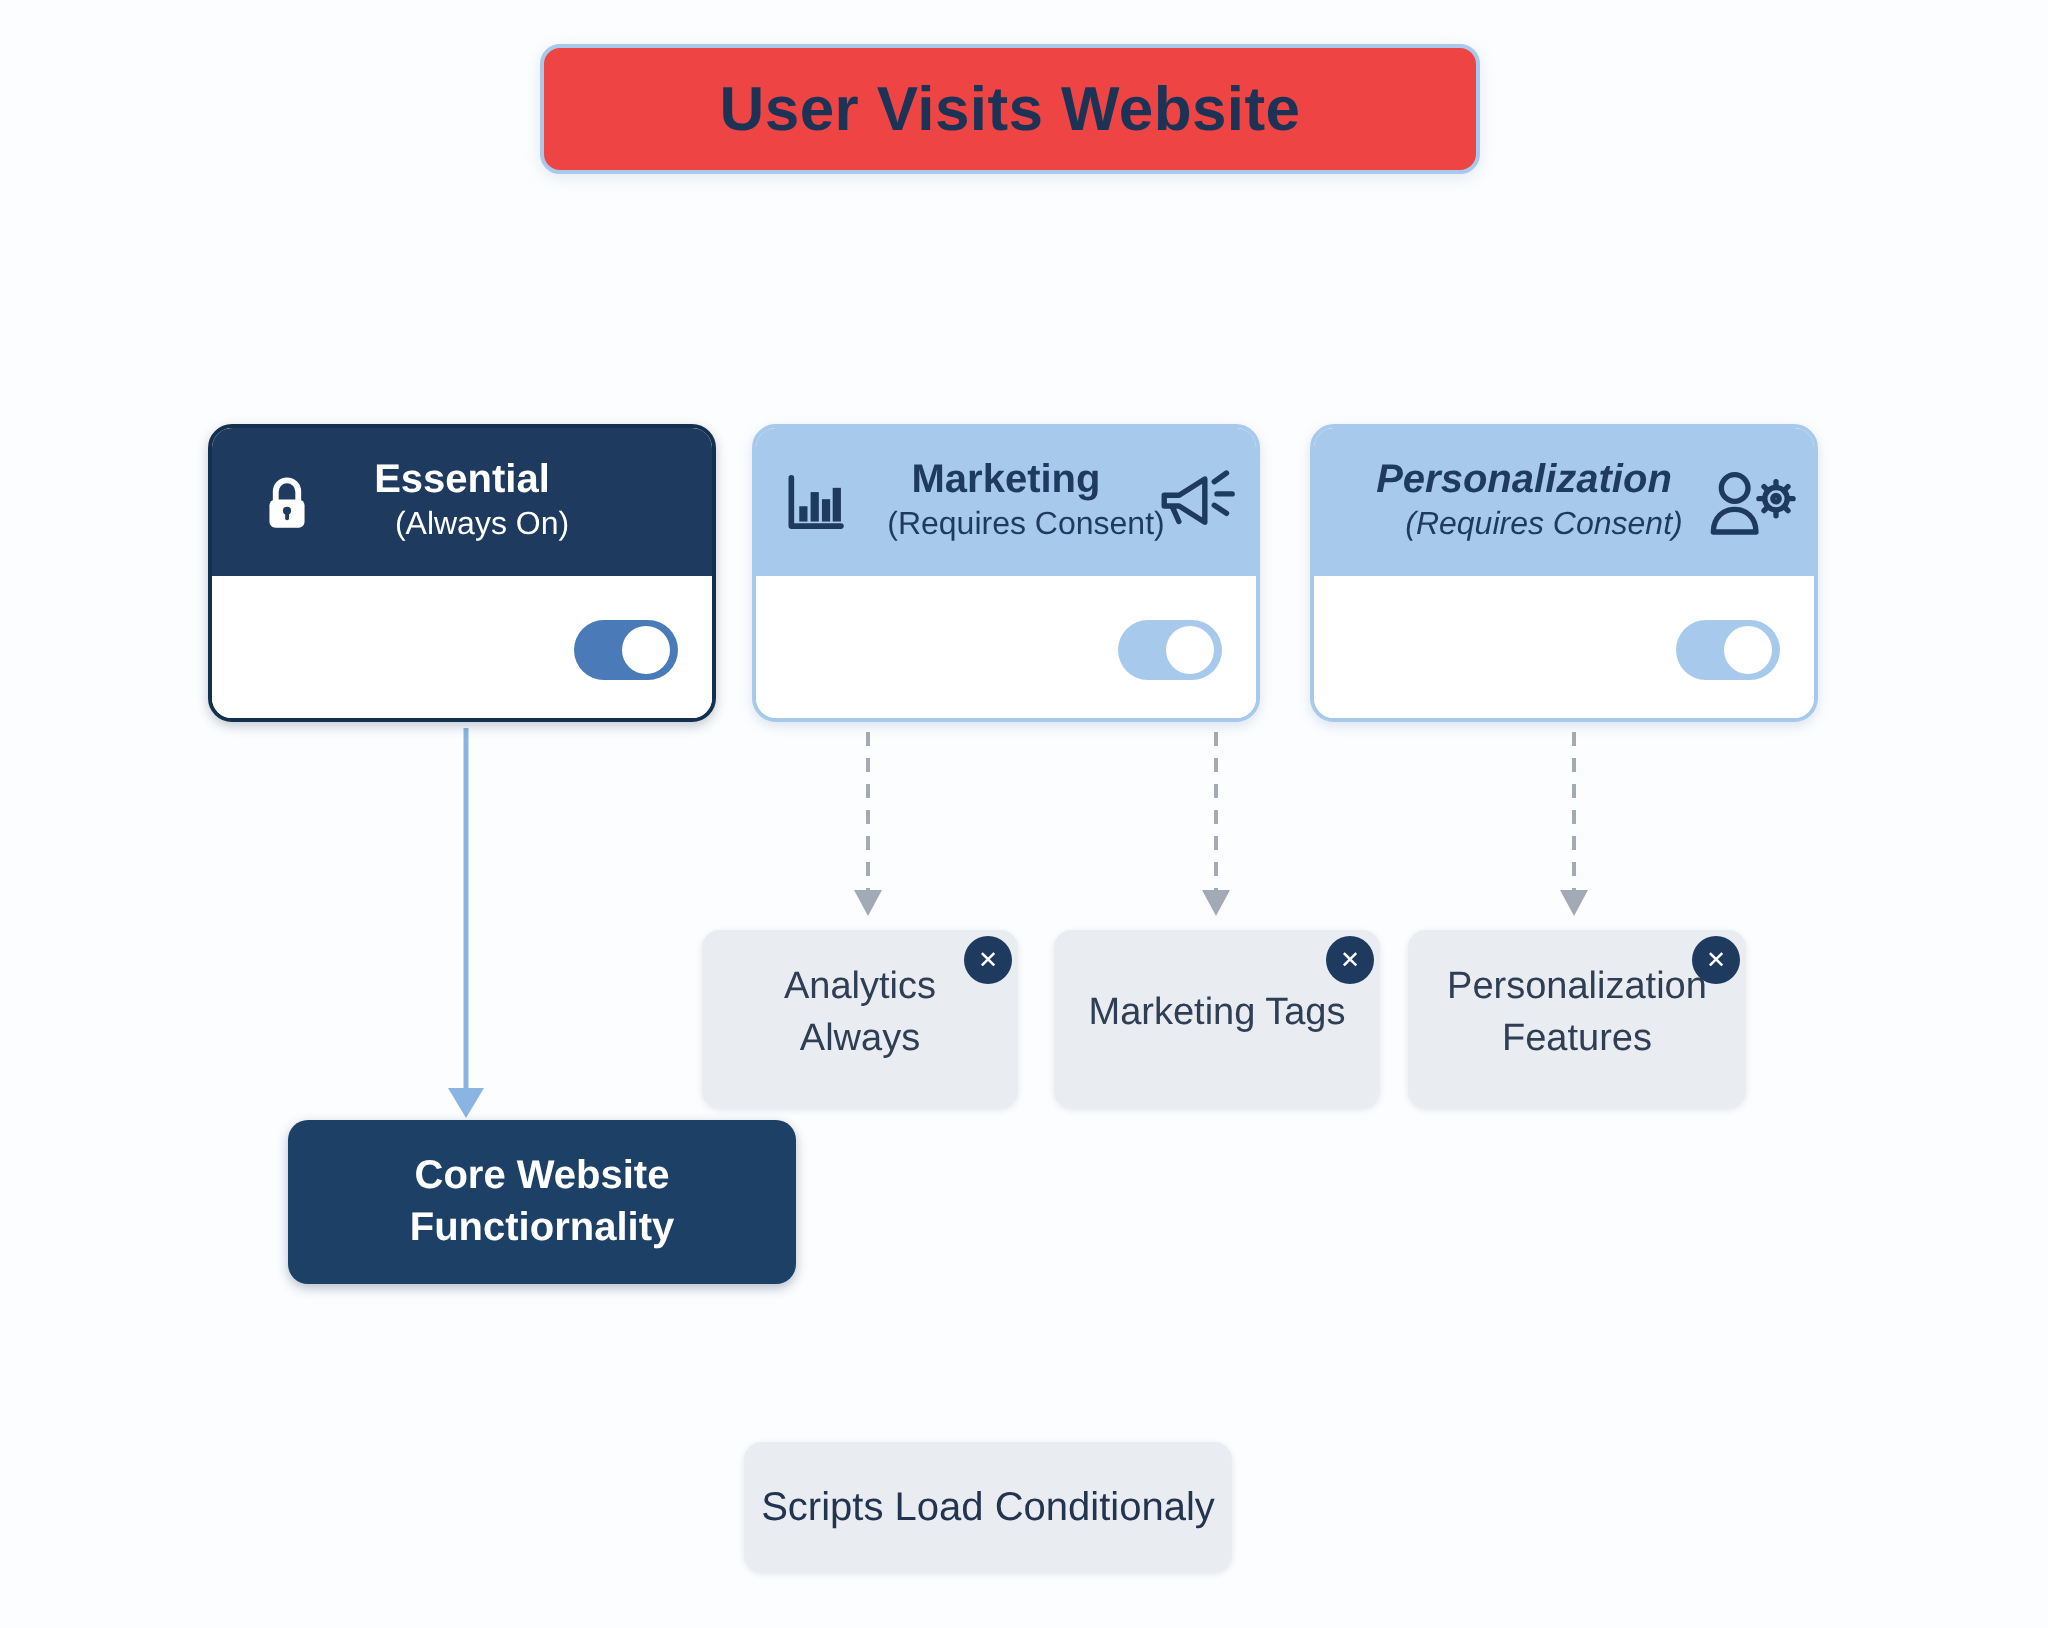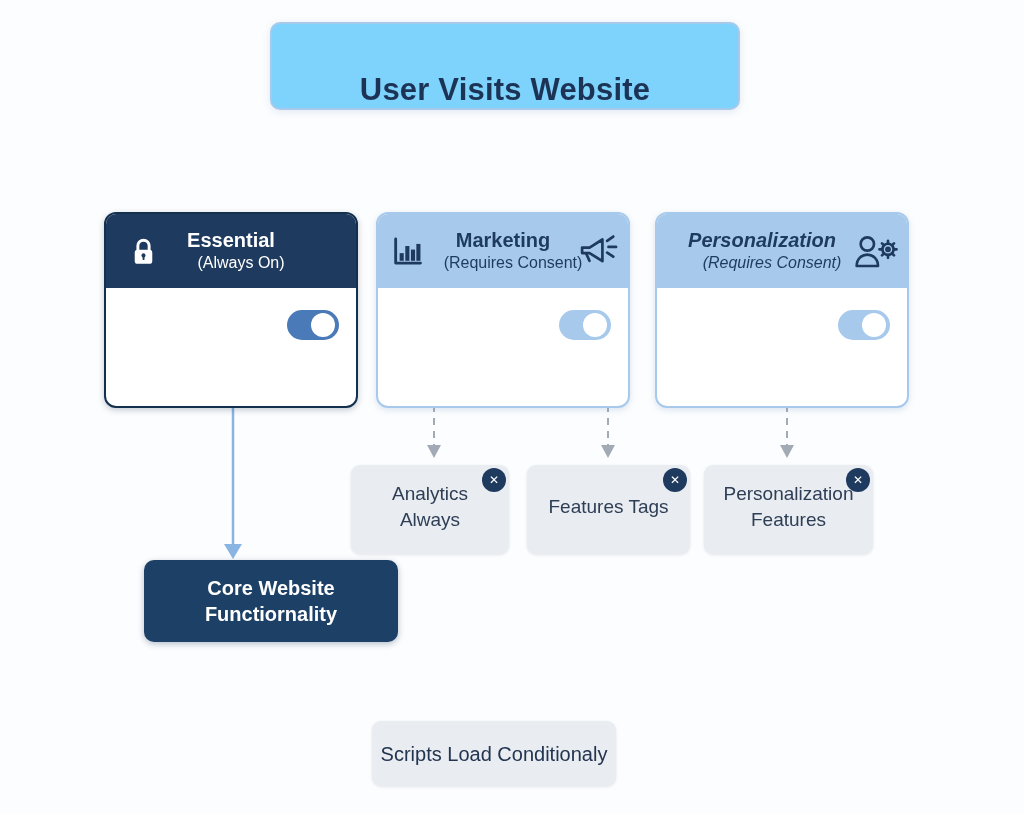--- a/index.html
+++ b/index.html
@@ -20,28 +20,28 @@
   body{font-family:"Liberation Sans","DejaVu Sans",sans-serif;}
   .canvas{position:relative;width:1024px;height:814px;margin:0 auto;background:var(--page-bg);overflow:hidden;}
 
   svg.arrows{position:absolute;left:0;top:0;width:1024px;height:814px;pointer-events:none;}
   .arrow-line-blue{stroke:var(--arrow-blue);stroke-width:2.5;fill:none;}
   .arrow-head-blue{fill:var(--arrow-blue);}
   .arrow-line-gray{stroke:var(--arrow-gray);stroke-width:2;fill:none;stroke-dasharray:7 6;}
   .arrow-head-gray{fill:var(--arrow-gray);}
 
   .title-box{
-    position:absolute;left:270px;top:22px;width:470px;height:88px;
-    background:#7dd3fc;border:2px solid var(--light-blue);border-radius:10px;
-    display:flex;align-items:flex-end;justify-content:center;
+    position:absolute;left:270px;top:22px;width:470px;height:65px;
+    background:#ef4444;border:2px solid var(--light-blue);border-radius:10px;
+    display:flex;align-items:center;justify-content:center;
     box-shadow:0 2px 8px rgba(110,150,195,.18);
   }
   .title-box .t{font-size:31px;font-weight:700;color:#1c3356;letter-spacing:.2px;}
 
-  .card{position:absolute;top:212px;width:254px;height:196px;border-radius:12px;overflow:hidden;background:#fff;text-align:center;}
+  .card{position:absolute;top:212px;width:254px;height:149px;border-radius:12px;overflow:hidden;background:#fff;text-align:center;}
   .card.dark{border:2.5px solid var(--navy-border);box-shadow:0 2px 6px rgba(20,48,79,.25);}
   .card.light{border:2px solid var(--light-blue);box-shadow:0 2px 6px rgba(120,155,200,.25);}
   .card-header{position:relative;height:74px;display:flex;flex-direction:column;align-items:center;justify-content:center;}
   .card.dark .card-header{background:var(--navy);color:#fff;}
   .card.light .card-header{background:var(--light-blue);color:var(--text-navy);}
   .card-title{font-size:20px;font-weight:700;line-height:1.15;}
   .card-sub{font-size:16px;line-height:1.2;margin-top:1px;margin-left:20px;}
   .card-body{position:relative;height:72px;background:#fff;}
 
   .hicon{position:absolute;display:block;}
@@ -185,21 +185,21 @@
       </div>
     </div>
   </div>
 
   <div class="chip chip-1">
     <div class="badge">✕</div>
     <span class="chip-label">Analytics Always</span>
   </div>
   <div class="chip chip-2">
     <div class="badge">✕</div>
-    <span class="chip-label">Features Tags</span>
+    <span class="chip-label">Marketing Tags</span>
   </div>
   <div class="chip chip-3">
     <div class="badge">✕</div>
     <span class="chip-label">Personalization Features</span>
   </div>
 
   <div class="core-box">
     <span class="t">Core Website Functiornality</span>
   </div>
 

